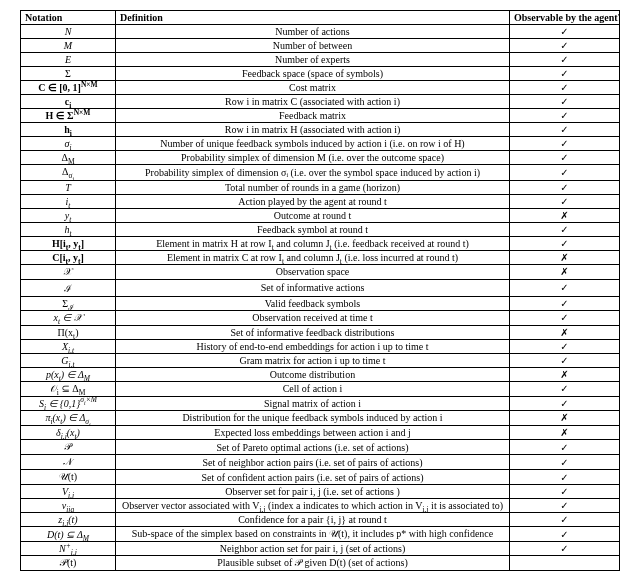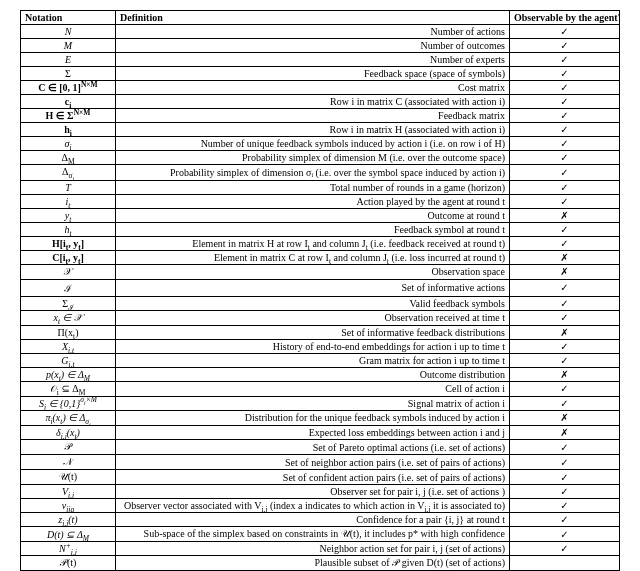--- a/index.html
+++ b/index.html
@@ -29,21 +29,21 @@
     text-align: left;
   }
   col.c-not { width: 95px; }
   col.c-def { width: auto; }
   col.c-obs { width: 110px; }
   td.notation {
     text-align: center;
     font-family: "Times New Roman", Times, serif;
   }
   td.def {
-    text-align: right;
+    text-align: center;
     white-space: nowrap;
     overflow: hidden;
   }
   td.obs {
     text-align: center;
   }
   .check::before { content: "\2713"; }
   .cross::before { content: "\2717"; }
   
   .it { font-style: italic; }
@@ -67,21 +67,21 @@
     </tr>
   </thead>
   <tbody id="tbody">
       <tr>
         <td class="notation it">N</td>
         <td class="def">Number of actions</td>
         <td class="obs"><span class="check"></span></td>
       </tr>
       <tr>
         <td class="notation it">M</td>
-        <td class="def">Number of outcomes</td>
+        <td class="def">Number of between</td>
         <td class="obs"><span class="check"></span></td>
       </tr>
       <tr>
         <td class="notation it">E</td>
         <td class="def">Number of experts</td>
         <td class="obs"><span class="check"></span></td>
       </tr>
       <tr>
         <td class="notation ">Σ</td>
         <td class="def">Feedback space (space of symbols)</td>

